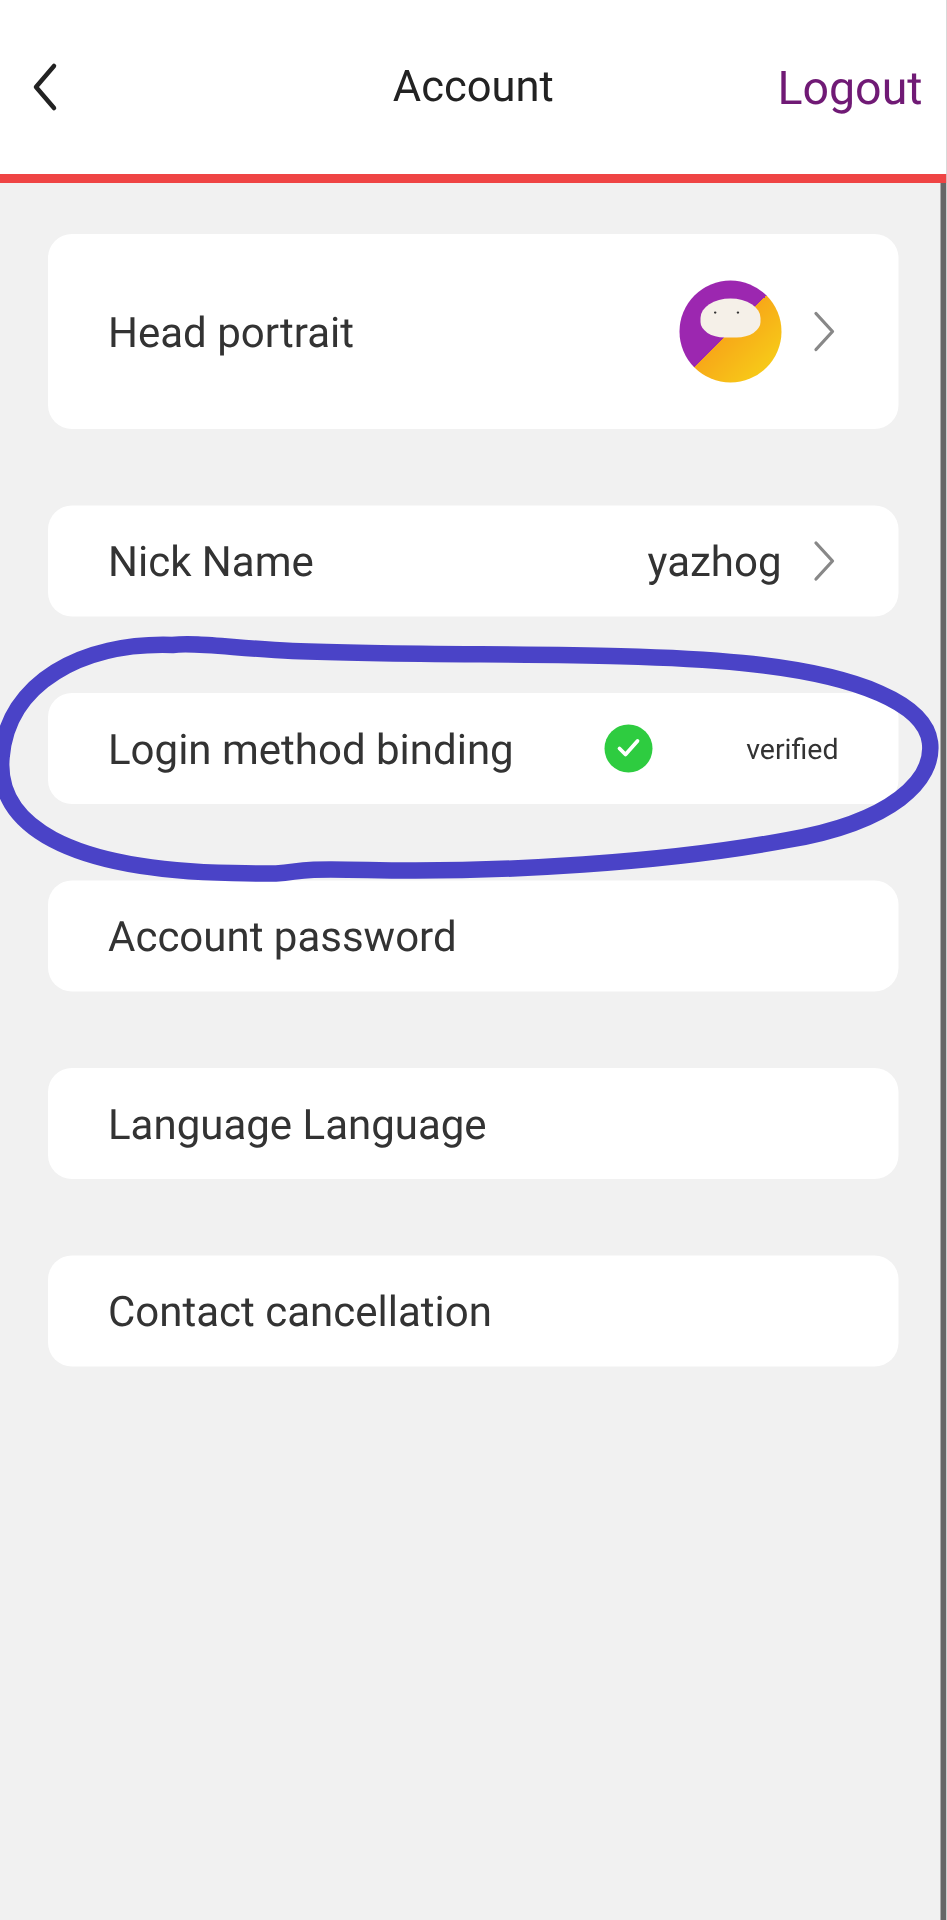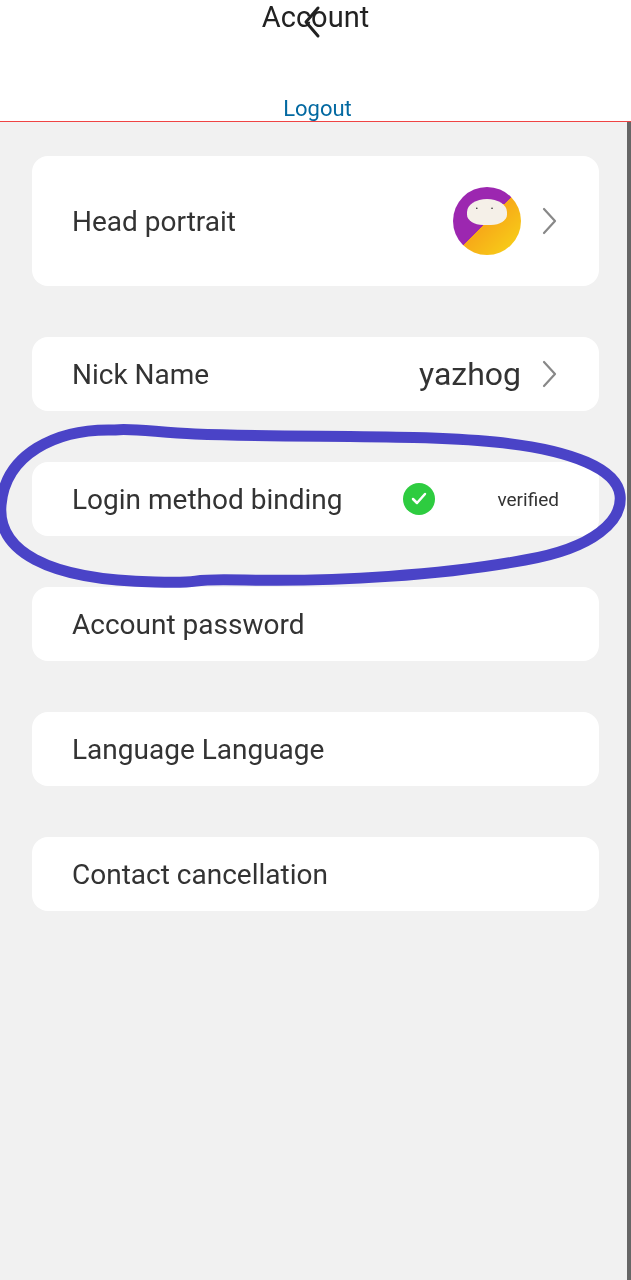--- a/index.html
+++ b/index.html
@@ -17,23 +17,22 @@
       overflow: hidden;
     }
     
     .header {
       height: 122px;
       background: #ffffff;
       display: flex;
       align-items: center;
       justify-content: space-between;
       padding: 0 16px 0 20px;
-      border-bottom: 1px solid #ef4444;
-      position: relative;
-      flex-direction: column;
+      border-bottom: 6px solid #ef4444;
+      position: relative;
     }
     
     .back-btn {
       width: 32px;
       height: 44px;
       display: flex;
       align-items: center;
       justify-content: flex-start;
       cursor: pointer;
     }
@@ -41,22 +40,22 @@
     .header-title {
       font-size: 29px;
       color: #222;
       font-weight: 400;
       position: absolute;
       left: 50%;
       transform: translateX(-50%);
     }
     
     .logout {
-      font-size: 22px;
-      color: #0369a1;
+      font-size: 31px;
+      color: #701a75;
       cursor: pointer;
     }
     
     .content {
       padding: 34px 32px 0 32px;
     }
     
     .card {
       background: #ffffff;
       border-radius: 16px;
@@ -83,21 +82,21 @@
       font-weight: 400;
     }
     
     .card-right {
       display: flex;
       align-items: center;
       gap: 20px;
     }
     
     .card-value {
-      font-size: 32px;
+      font-size: 28px;
       color: #333;
     }
     
     .avatar {
       width: 68px;
       height: 68px;
       border-radius: 50%;
       overflow: hidden;
       position: relative;
       background: linear-gradient(135deg, #9c27b0 0%, #9c27b0 50%, #f7a918 50%, #f7d618 100%);

